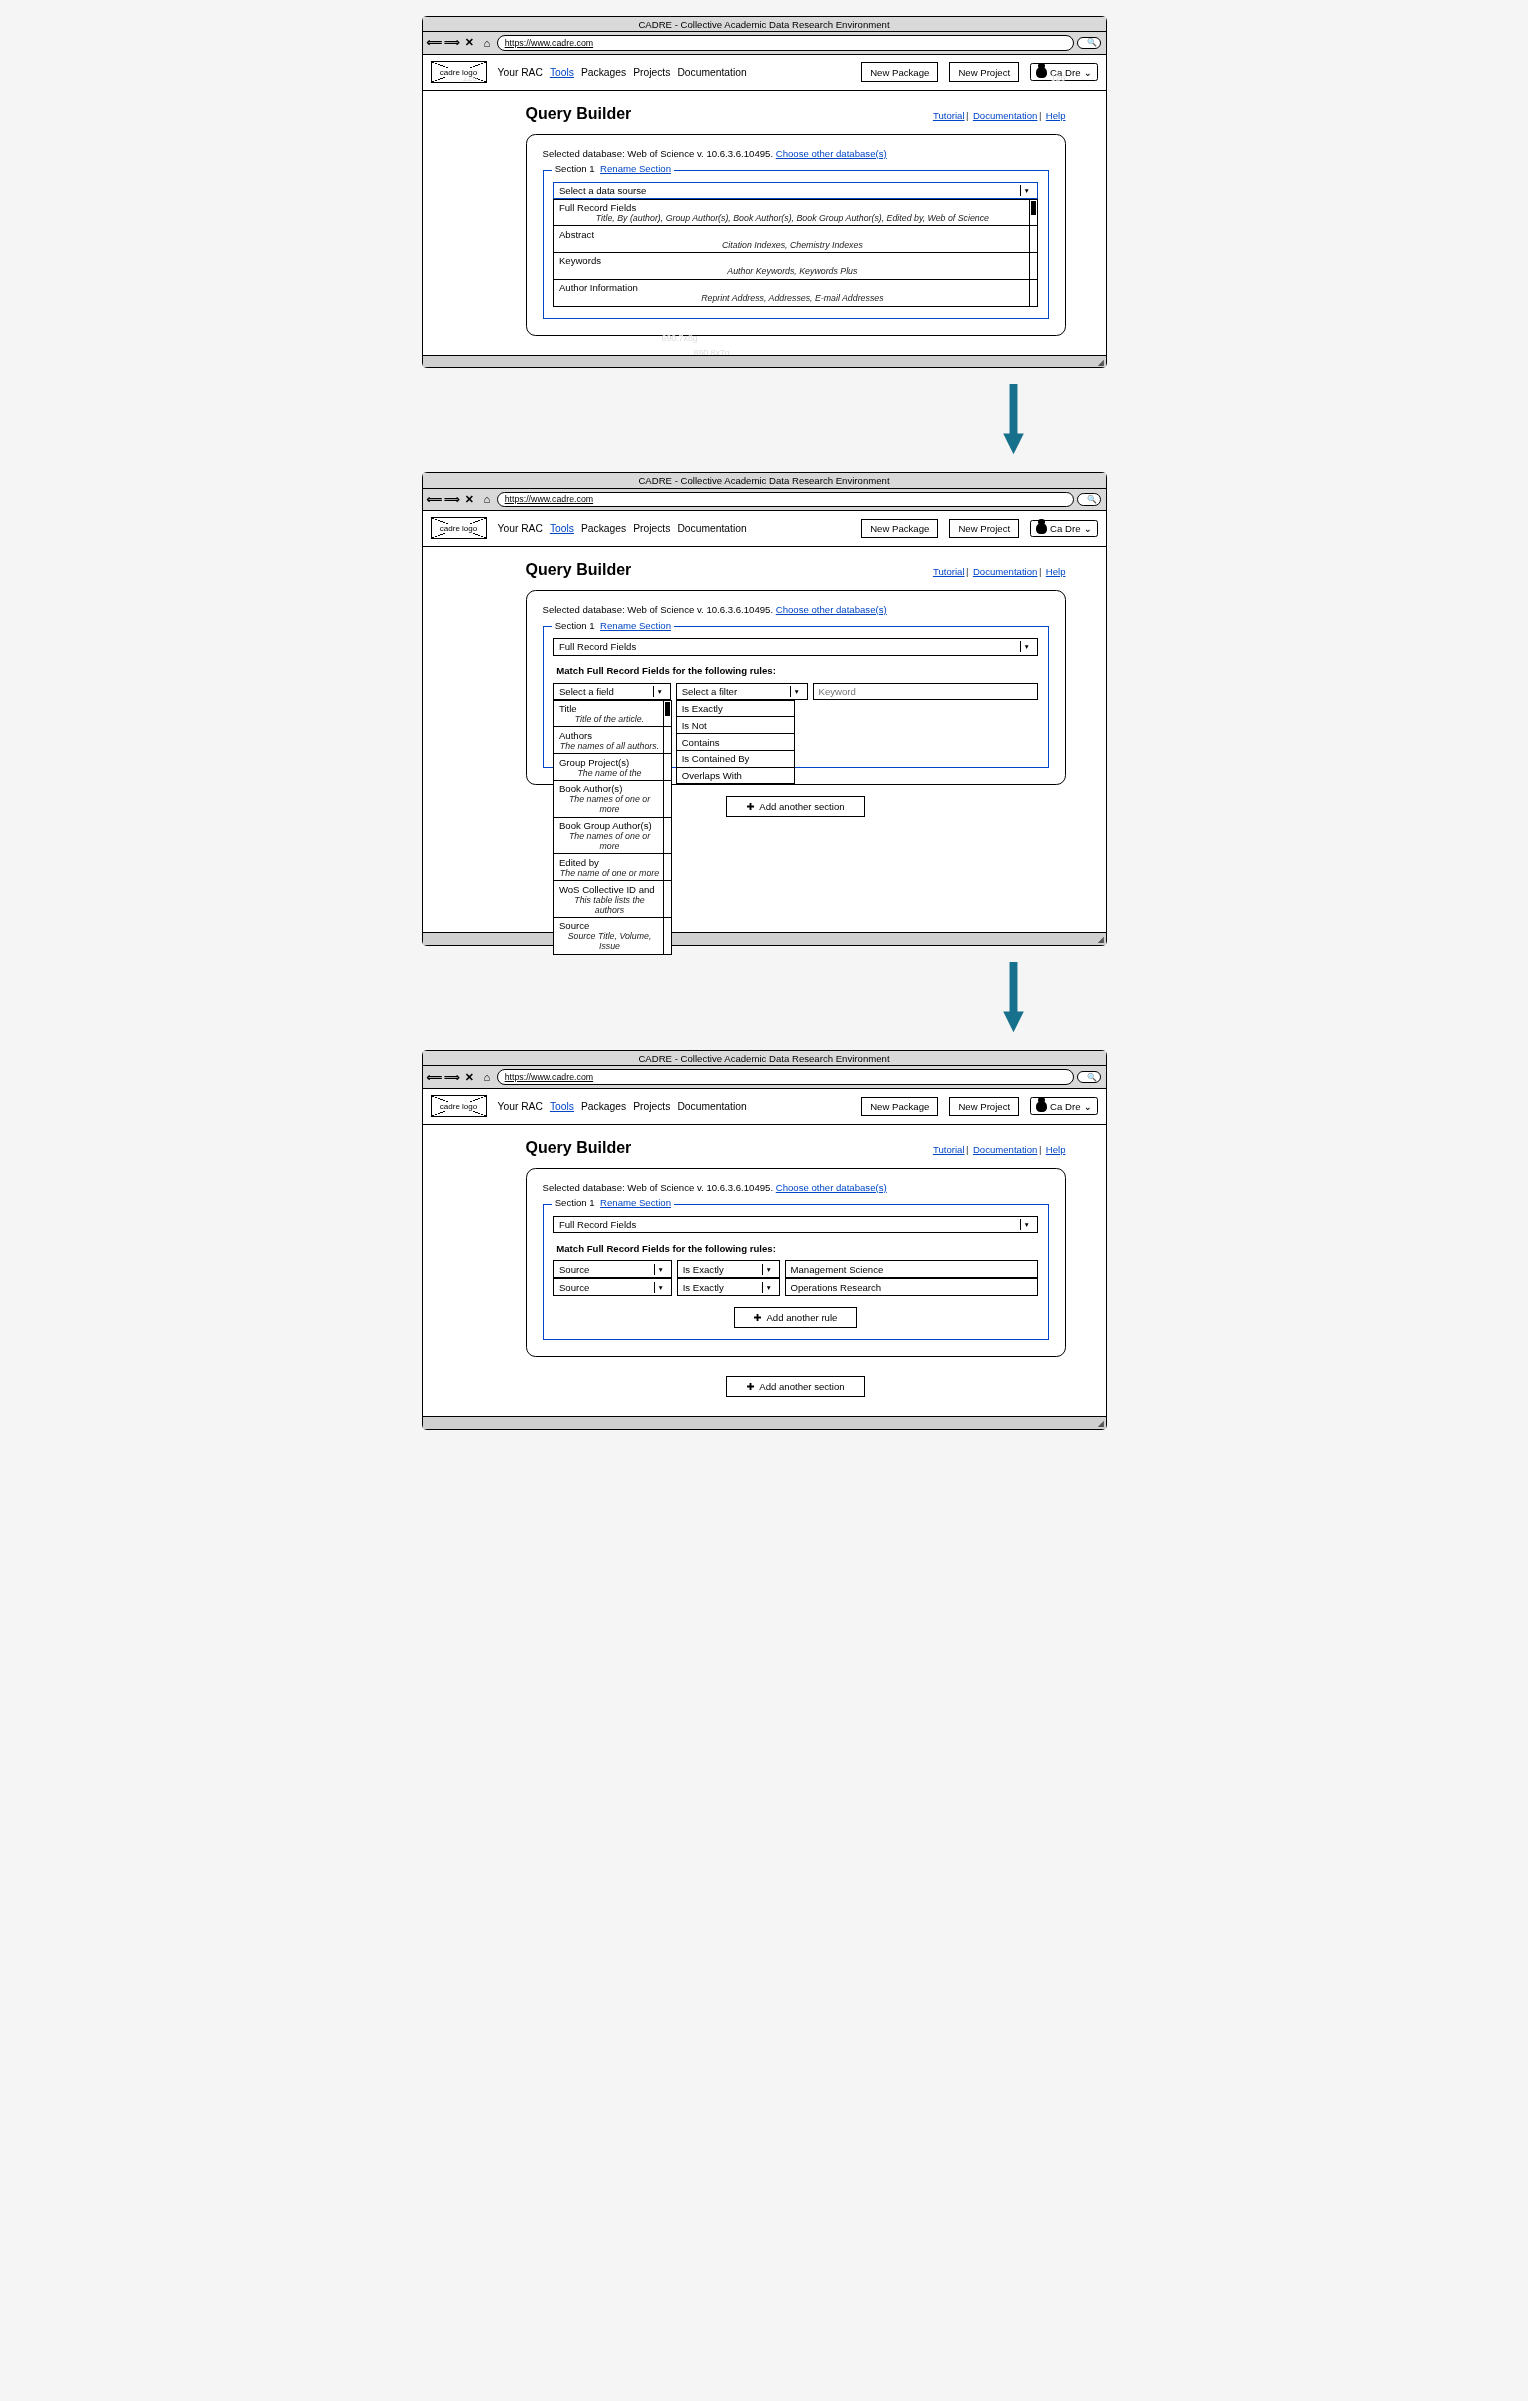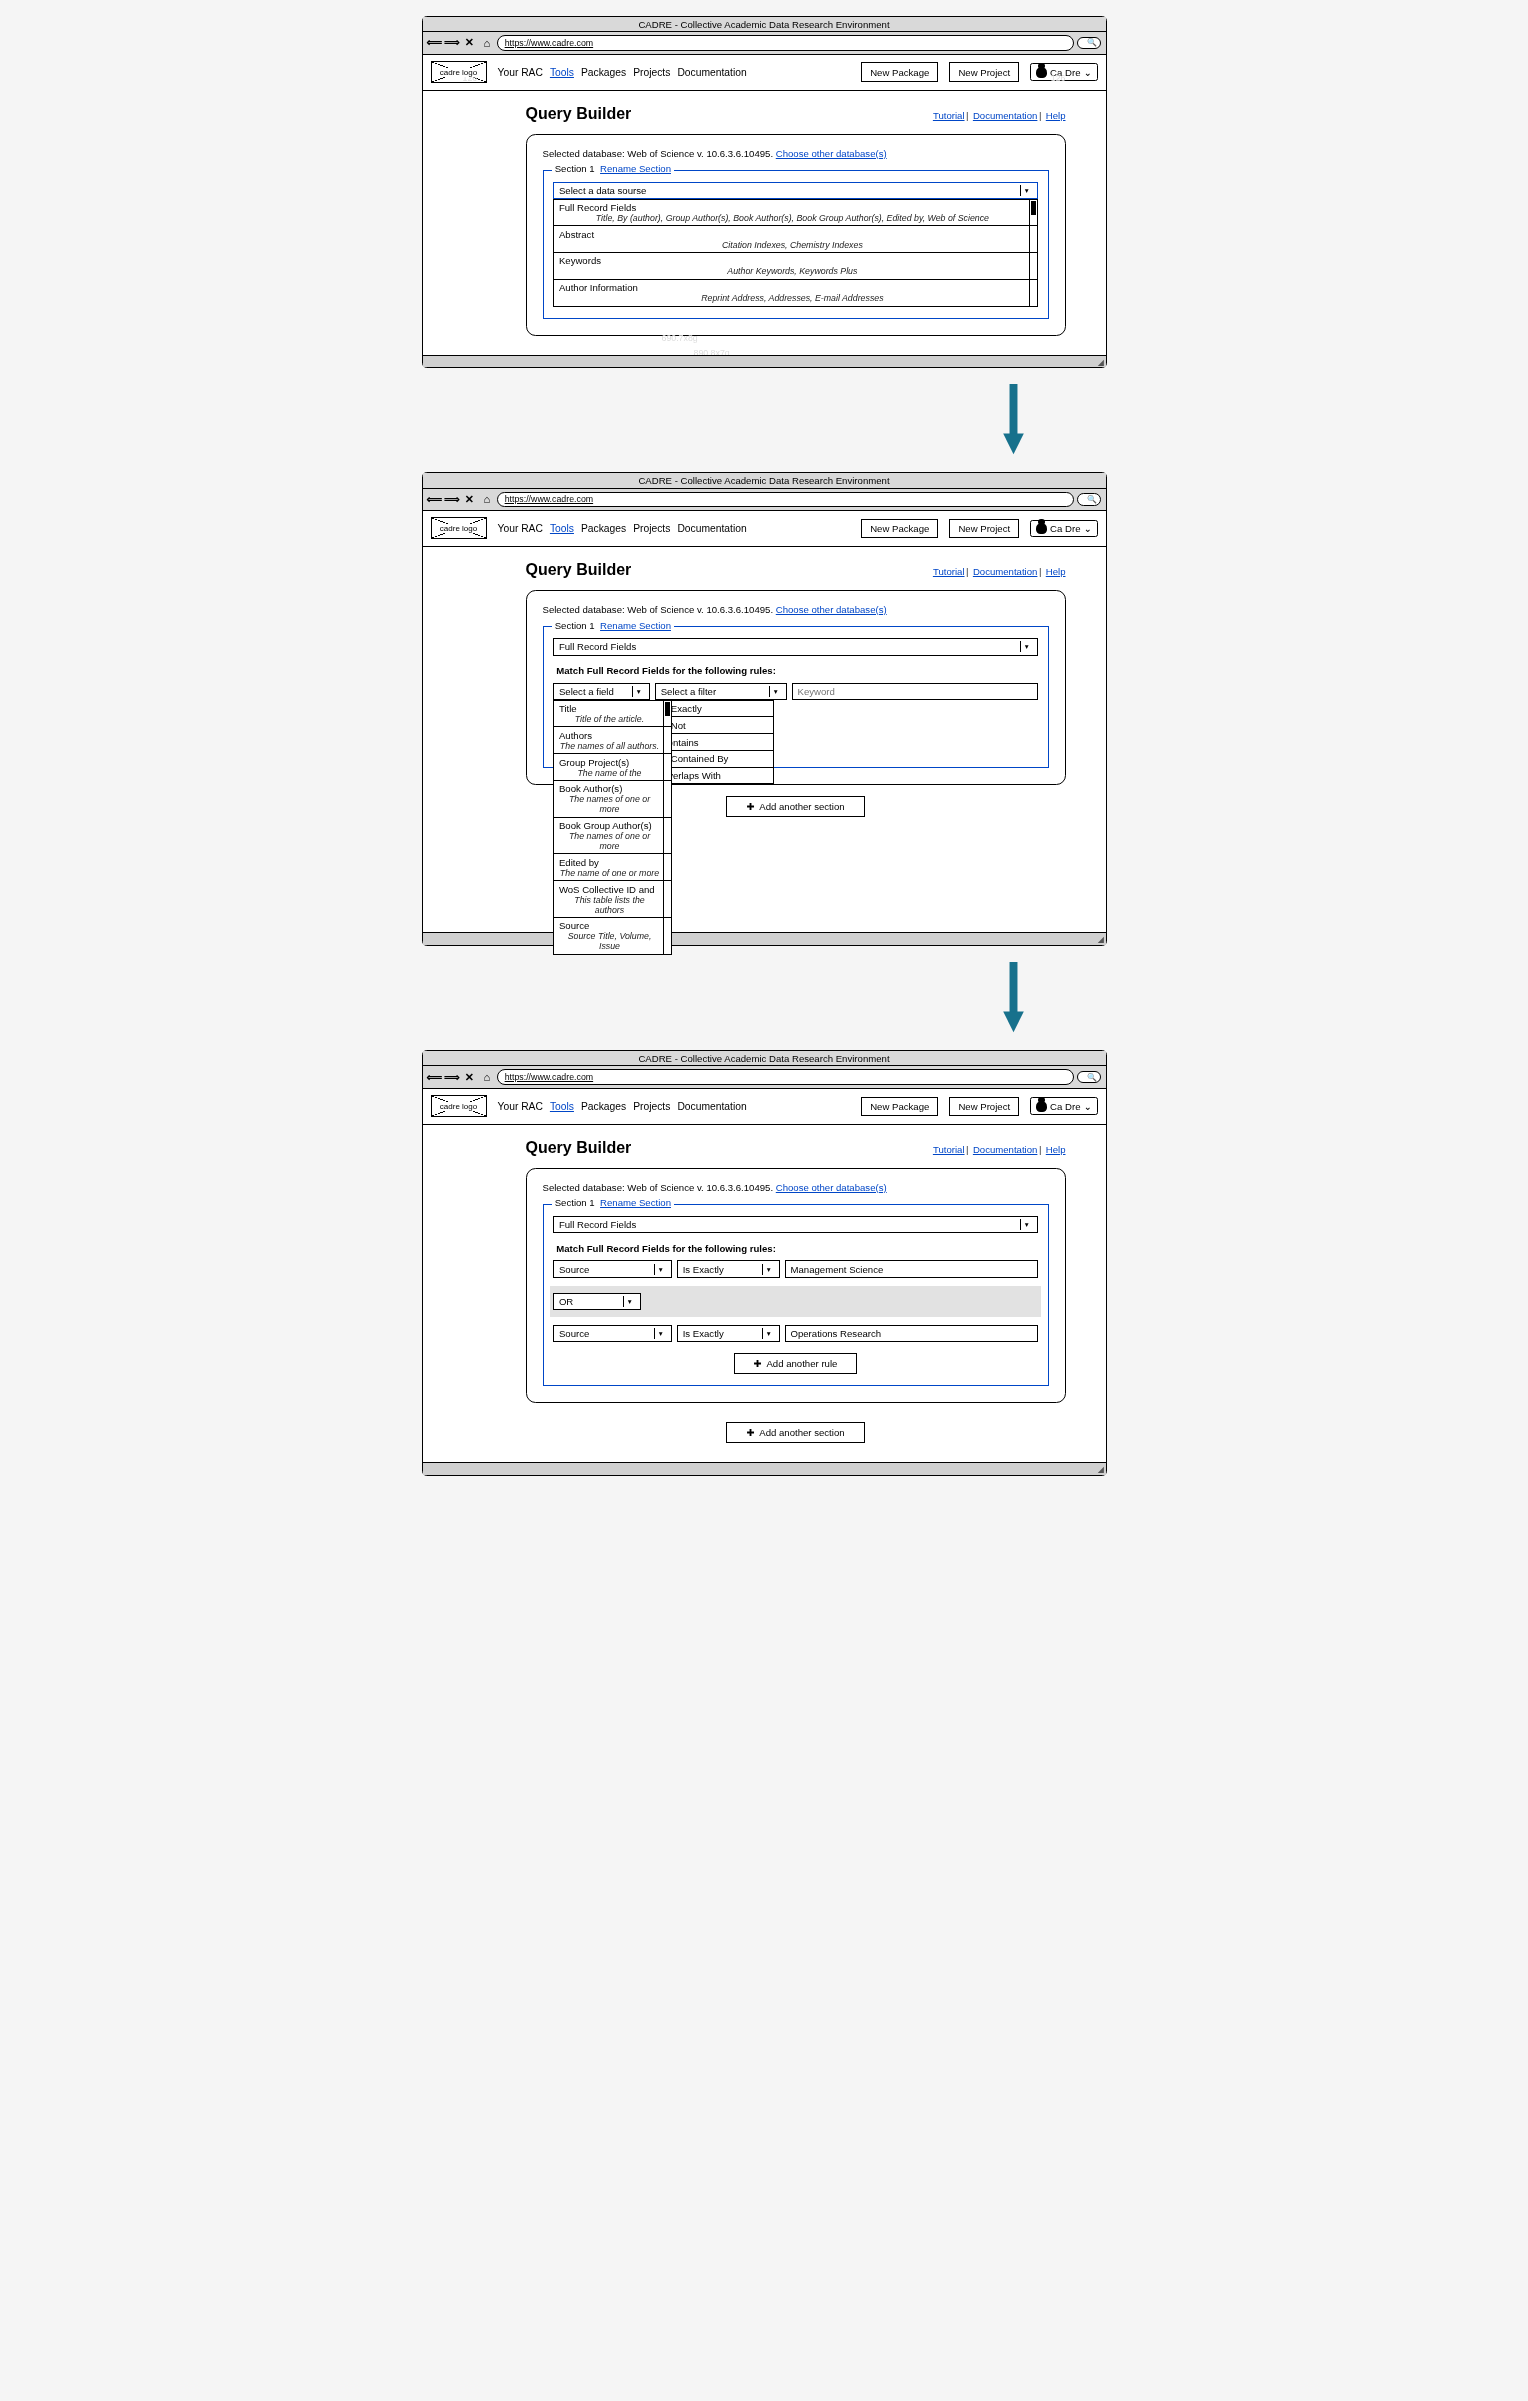--- a/index.html
+++ b/index.html
@@ -376,21 +376,21 @@
         <div class="legend">
           <span>Section 1</span>
           &nbsp;<a>Rename Section</a>
         </div>
         <div class="selectbox">
           <span class="label">Full Record Fields</span>
           <span class="arrow">▼</span>
         </div>
         <div class="matchhdr">Match Full Record Fields for the following rules:</div>
         <div class="row" style="position:relative">
-          <div class="col" style="width:97px">
+          <div class="col" style="width:118px">
             <div class="selectbox">
               <span class="label">Select a field</span>
               <span class="arrow">▼</span>
             </div>
             <div class="dropdown" style="position:absolute;width:119px;z-index:5">
               <div class="scrollbar">
                   <div class="thumb"></div>
                 </div>
               <div class="opt">
                   <div>Title</div>
@@ -527,26 +527,20 @@
             <span class="label">Source</span>
               <span class="arrow">▼</span>
           </div>
           <div class="selectbox" style="width:103px">
             <span class="label">Is Exactly</span>
               <span class="arrow">▼</span>
           </div>
           <div class="textin" style="flex:1">Management Science</div>
         </div>
 
-        <div class="greyband">
-          <div class="selectbox" style="width:88px">
-            <span class="label">OR</span>
-              <span class="arrow">▼</span>
-          </div>
-        </div>
 
         <div class="row">
           <div class="selectbox" style="width:119px">
             <span class="label">Source</span>
               <span class="arrow">▼</span>
           </div>
           <div class="selectbox" style="width:103px">
             <span class="label">Is Exactly</span>
               <span class="arrow">▼</span>
           </div>

